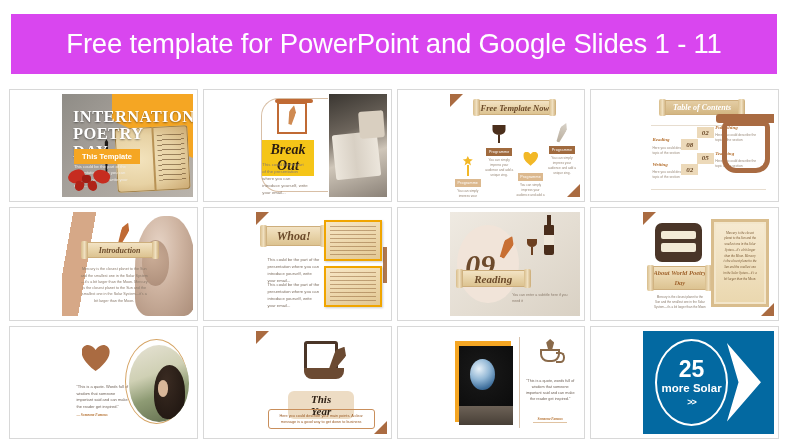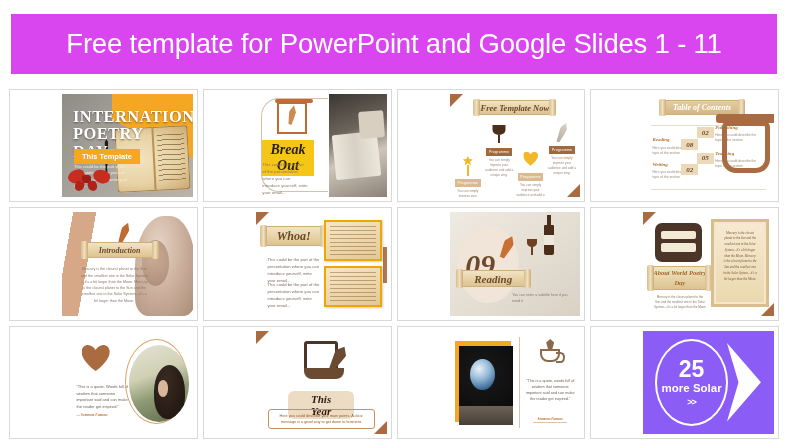--- a/index.html
+++ b/index.html
@@ -428,21 +428,21 @@
   }
   .s11 .q { position:absolute; left:9%; right:9%; top:46%; font-size:3.8px; color:#6f6258;
             line-height:1.6; text-align:center; }
   .s11 .attr {
     position:absolute; left:22%; right:22%; top:84%; text-align:center;
     font-size:3.4px; color:#b5702f; font-family:"Liberation Serif", serif; font-style:italic; font-weight:700;
     border-bottom:1px solid #e0c3a2; padding-bottom:1px;
   }
 
   
-  .s12 { background:#8b5cf6; display:flex; align-items:center; }
+  .s12 { background:#0369a1; display:flex; align-items:center; }
   .s12 .ring {
     position:absolute; left:9%; top:8%; width:56%; height:84%;
     border:2px solid #fff; border-radius:50%;
     display:flex; flex-direction:column; align-items:center; justify-content:center;
     color:#fff;
   }
   .s12 .n  { font-size:23px; font-weight:700; line-height:1; }
   .s12 .ms { font-size:11.5px; font-weight:700; line-height:1.3; }
   .s12 .ar { font-size:9px; font-weight:700; margin-top:1px; letter-spacing:-1px; }
   .s12 .chev {

